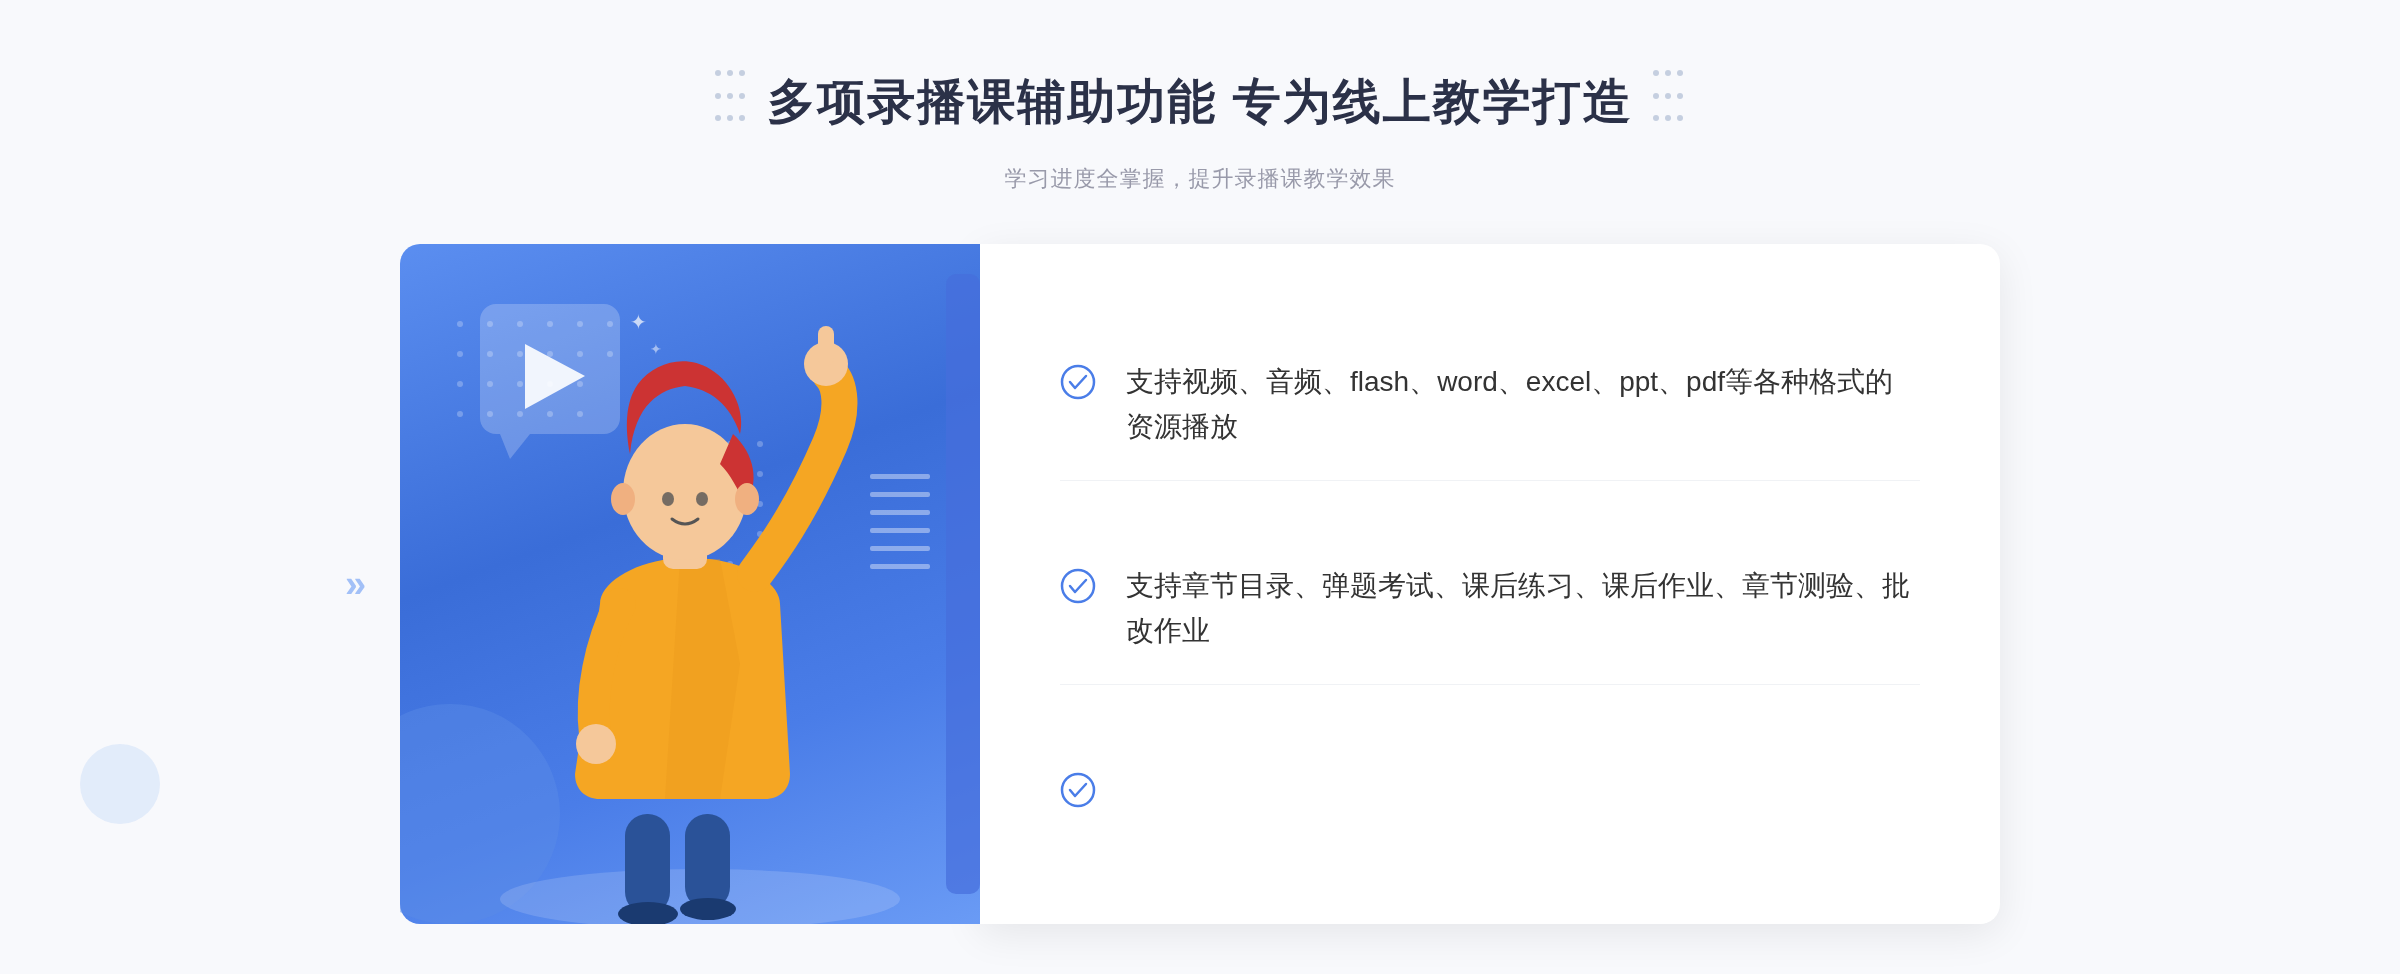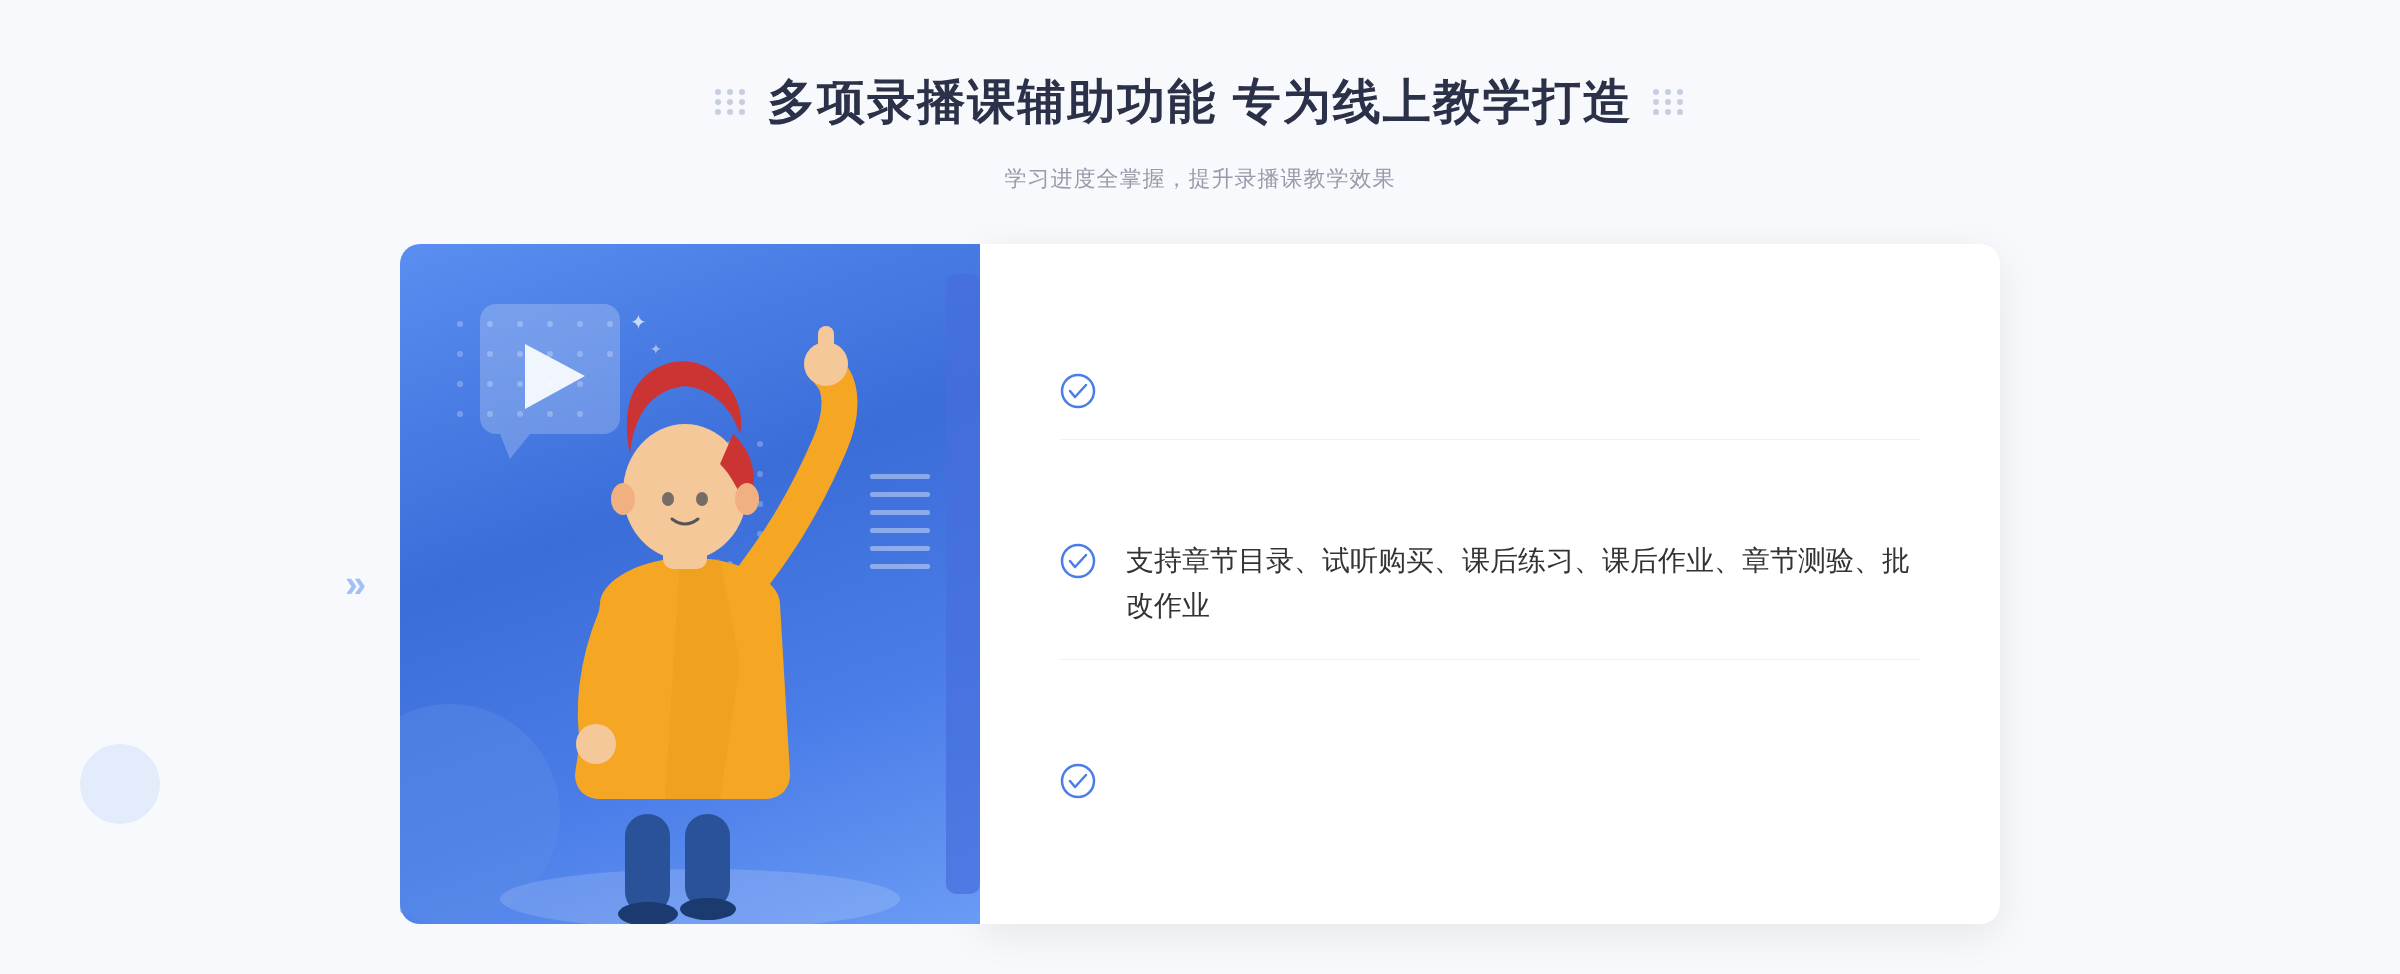--- a/index.html
+++ b/index.html
@@ -30,21 +30,20 @@
     
     .header-section {
       text-align: center;
       padding-top: 70px;
       margin-bottom: 50px;
       position: relative;
     }
 
     .header-title-row {
       display: flex;
-      align-items: center;
       justify-content: center;
       gap: 20px;
     }
 
     .dot-grid {
       display: grid;
       grid-template-columns: repeat(3, 8px);
       gap: 4px;
     }
 
@@ -318,28 +317,29 @@
       <div class="left-arrows" style="position:absolute; left:-55px; top:50%; transform:translateY(-50%); color:#6a9bf5; font-size:38px; font-weight:bold; opacity:0.6;">»</div>
     </div>
 
     <div class="features-card">
 
       <div class="feature-item">
         <svg class="check-icon" viewBox="0 0 36 36" fill="none" xmlns="http://www.w3.org/2000/svg">
           <circle cx="18" cy="18" r="16" stroke="#4a7de8" stroke-width="2.5"></circle>
           <polyline points="10,18 15,24 26,12" stroke="#4a7de8" stroke-width="2.5" fill="none" stroke-linecap="round" stroke-linejoin="round"></polyline>
         </svg>
+        <span class="feature-text">支持视频、音频、flash、word、excel、ppt、pdf等各种格式的资源播放</span>
       </div>
 
       <div class="feature-item">
         <svg class="check-icon" viewBox="0 0 36 36" fill="none" xmlns="http://www.w3.org/2000/svg">
           <circle cx="18" cy="18" r="16" stroke="#4a7de8" stroke-width="2.5"></circle>
           <polyline points="10,18 15,24 26,12" stroke="#4a7de8" stroke-width="2.5" fill="none" stroke-linecap="round" stroke-linejoin="round"></polyline>
         </svg>
-        <span class="feature-text">支持章节目录、试听购买、课后练习、课后作业、章节测验、批改作业</span>
+        <span class="feature-text">支持章节目录、弹题考试、课后练习、课后作业、章节测验、批改作业</span>
       </div>
 
       <div class="feature-item">
         <svg class="check-icon" viewBox="0 0 36 36" fill="none" xmlns="http://www.w3.org/2000/svg">
           <circle cx="18" cy="18" r="16" stroke="#4a7de8" stroke-width="2.5"></circle>
           <polyline points="10,18 15,24 26,12" stroke="#4a7de8" stroke-width="2.5" fill="none" stroke-linecap="round" stroke-linejoin="round"></polyline>
         </svg>
       </div>
 
 

